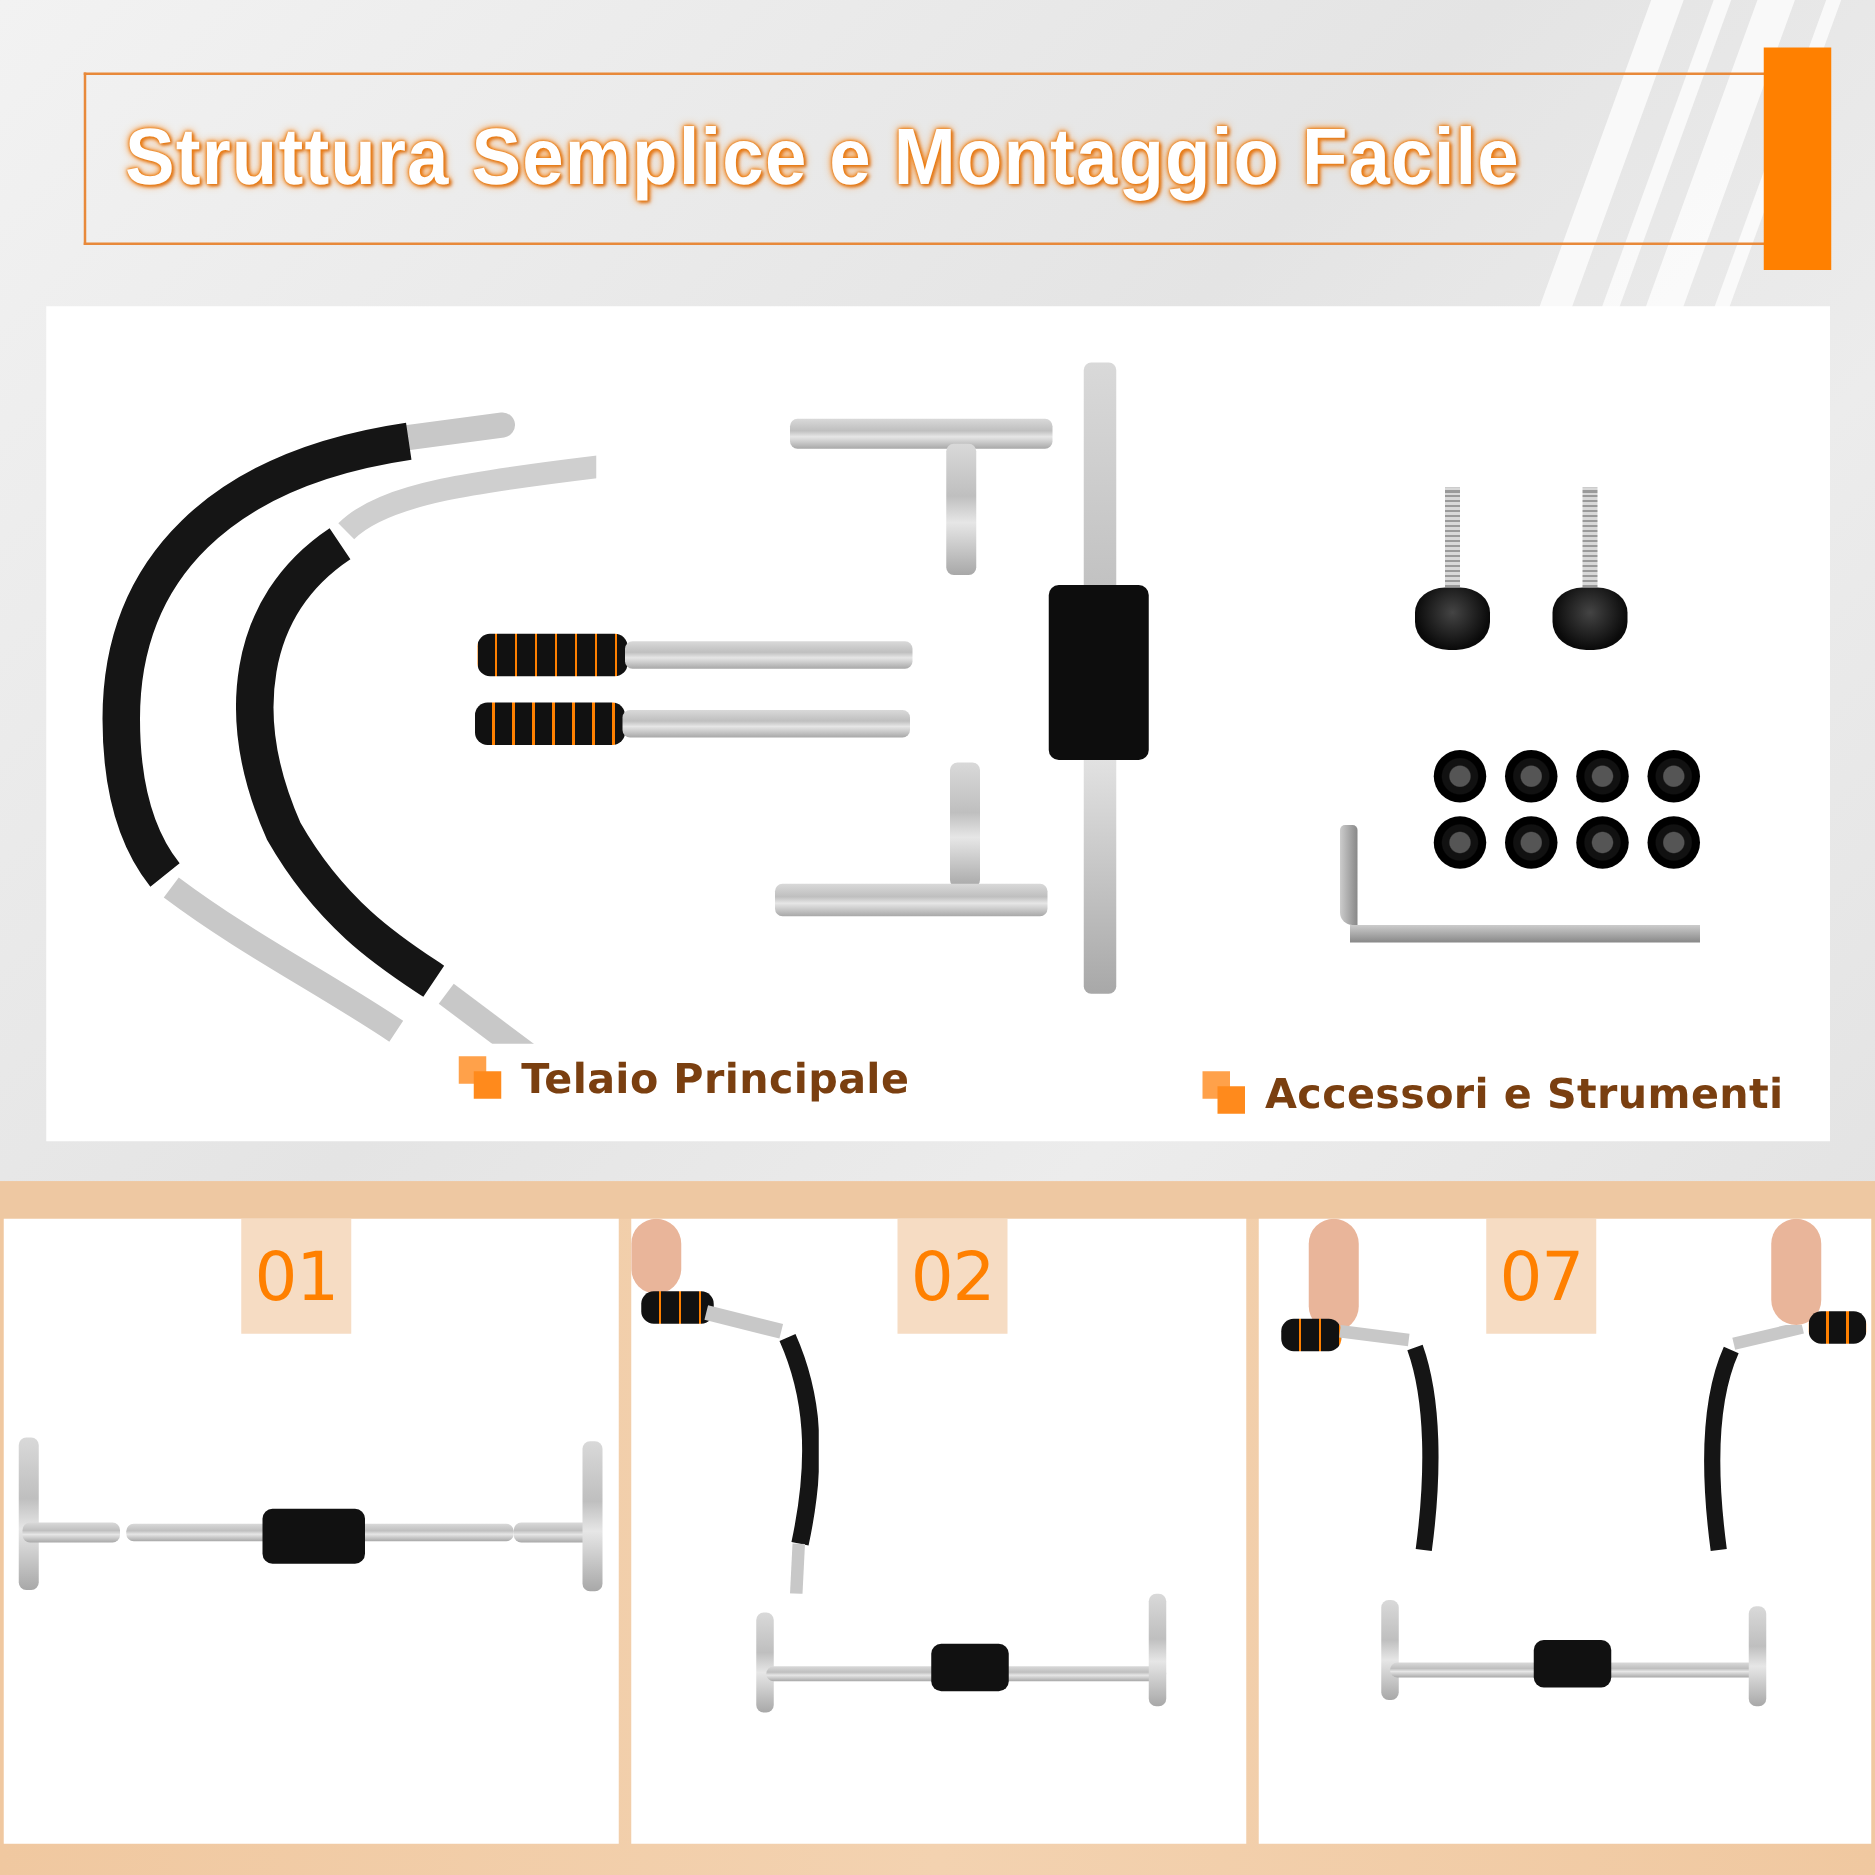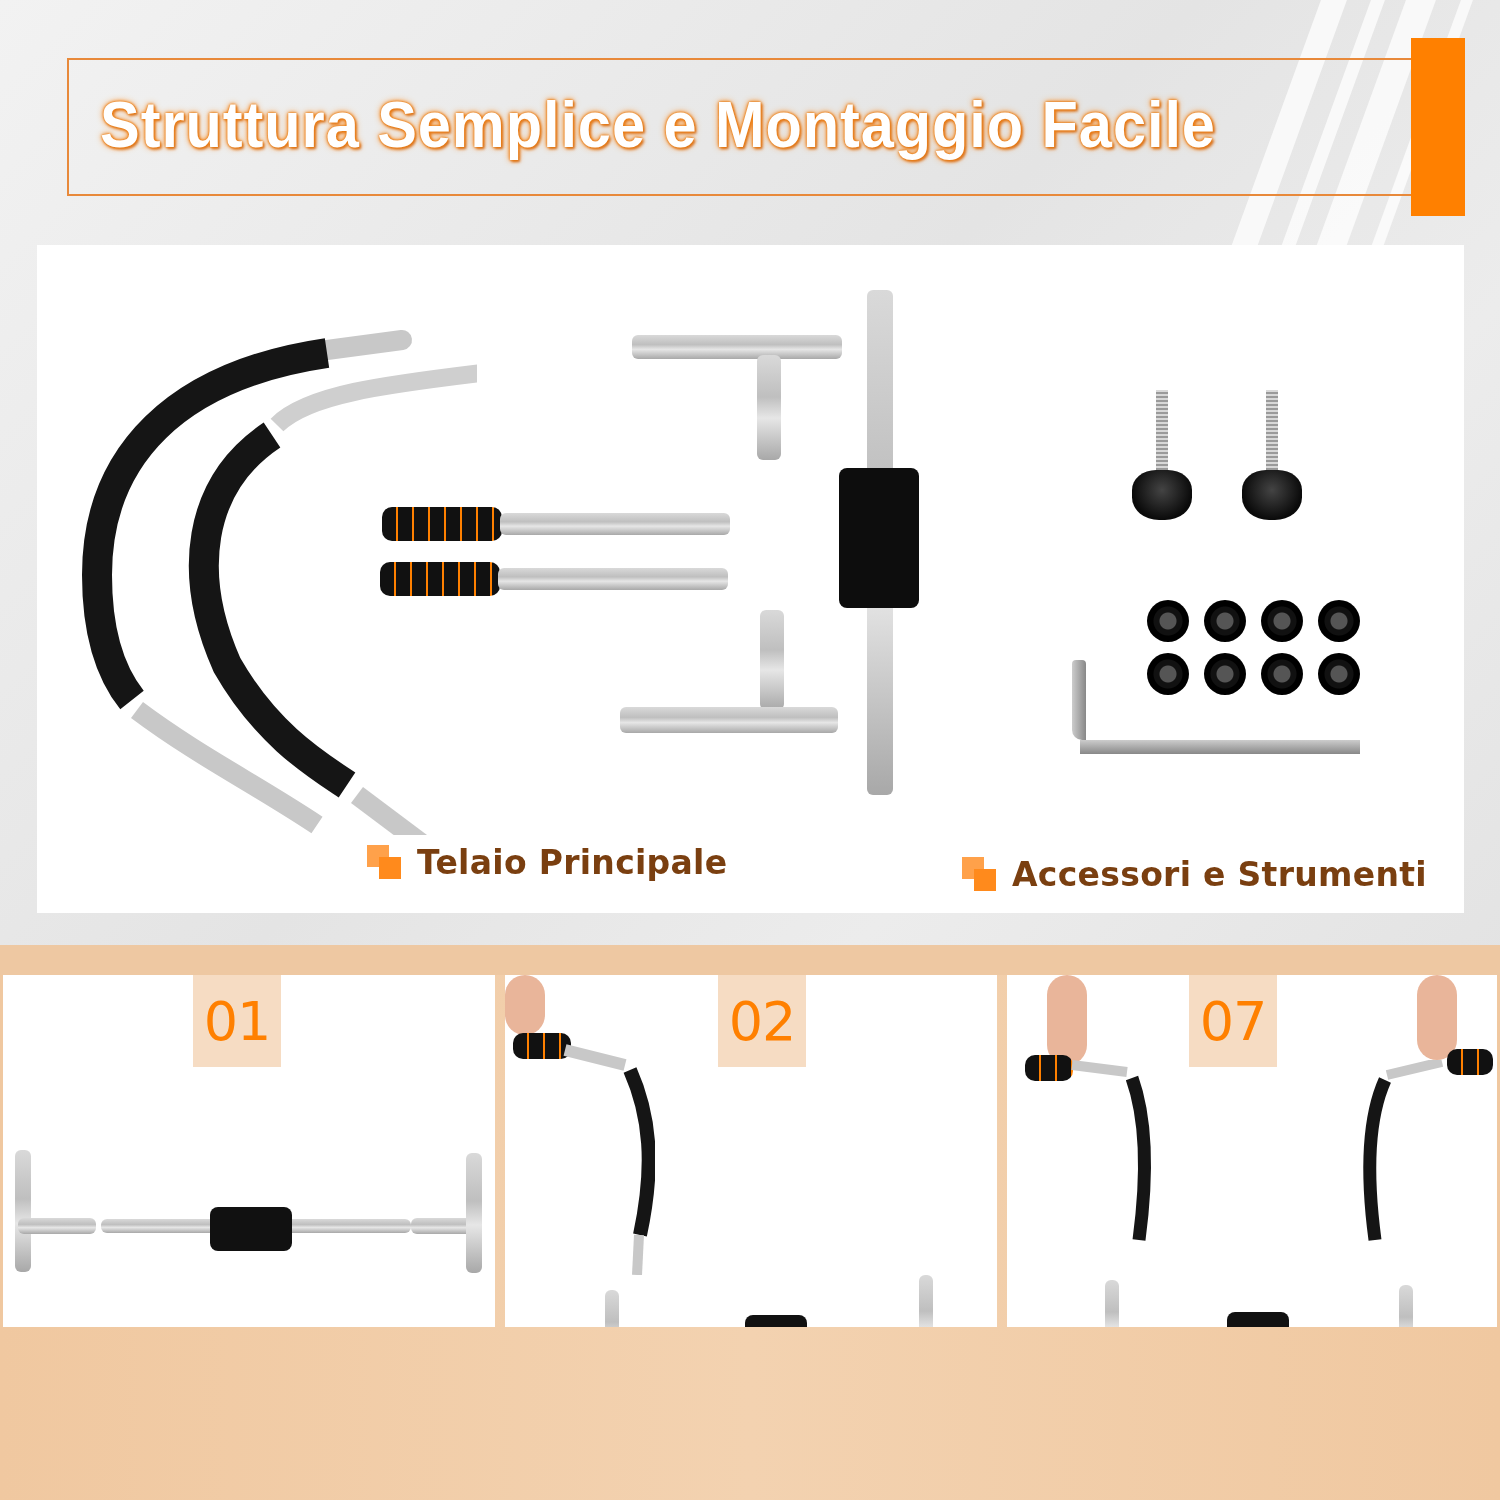--- a/index.html
+++ b/index.html
@@ -52,21 +52,21 @@
   
   .knob { position: absolute; width: 60px; height: 50px; background: radial-gradient(ellipse at 50% 40%, #444, #0a0a0a 70%); border-radius: 40% 40% 45% 45%; }
   .bolt { position: absolute; width: 12px; height: 80px; background: repeating-linear-gradient(#d8d8d8 0 2px, #9a9a9a 2px 4px); }
   .cap { position: absolute; width: 42px; height: 42px; border-radius: 50%; background: radial-gradient(circle at 50% 50%, #555 0 8px, #111 9px 14px, #000 15px); }
   .wrench-v { position: absolute; width: 14px; height: 80px; background: linear-gradient(90deg, #ccc, #888); border-radius: 4px 4px 0 10px; }
   .wrench-h { position: absolute; height: 14px; width: 280px; background: linear-gradient(#ccc, #888); }
 
   
   .band { position: absolute; left: 0; top: 945px; width: 1500px; height: 555px; background: linear-gradient(90deg, #f0c8a0, #f3d2b0 50%, #f0c8a0); }
   .band-top { position: absolute; left: 0; top: 945px; width: 1500px; height: 30px; background: #eec8a2; }
-  .step { position: absolute; top: 975px; height: 352px; background: #ffffff; overflow: hidden; }
+  .step { position: absolute; top: 975px; height: 500px; background: #ffffff; overflow: hidden; }
   .step-num {
     position: absolute; top: 0; width: 88px; height: 92px; background: #f6dcc3;
     font-family: "DejaVu Sans", sans-serif; font-size: 54px; color: #ff8000;
     display: flex; align-items: center; justify-content: center; letter-spacing: -1px;
   }
   .hand { position: absolute; background: #e9b59a; border-radius: 20px; }
   .grip { position: absolute; background: repeating-linear-gradient(90deg, #111 0 14px, #ff8000 14px 16px); border-radius: 10px; }
 </style>
 </head>
 <body>

